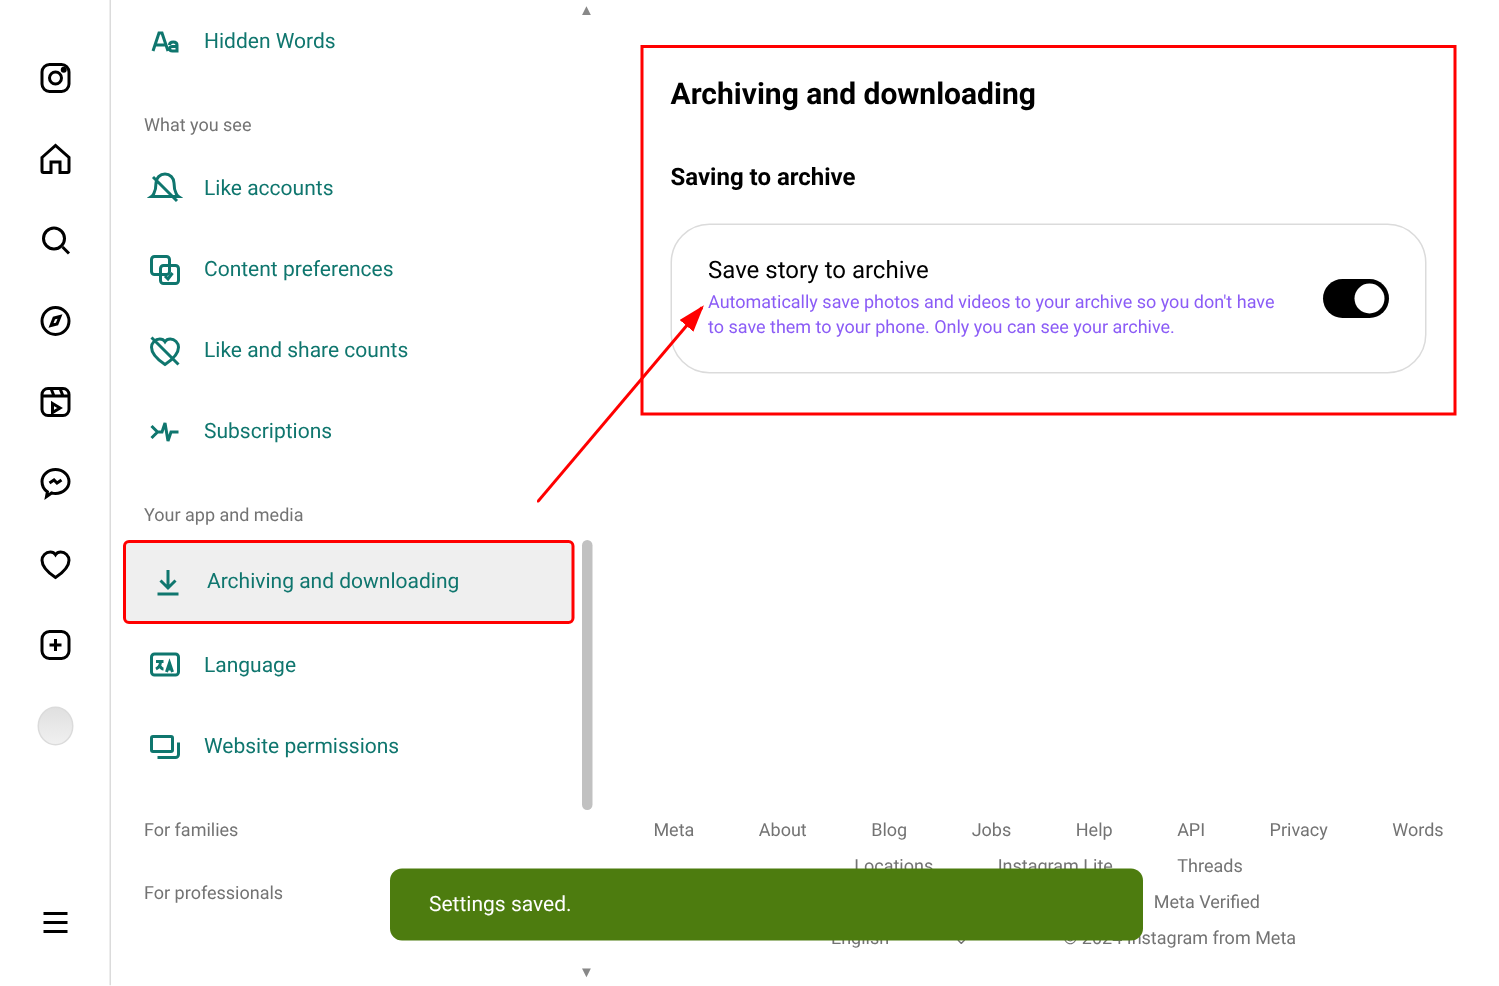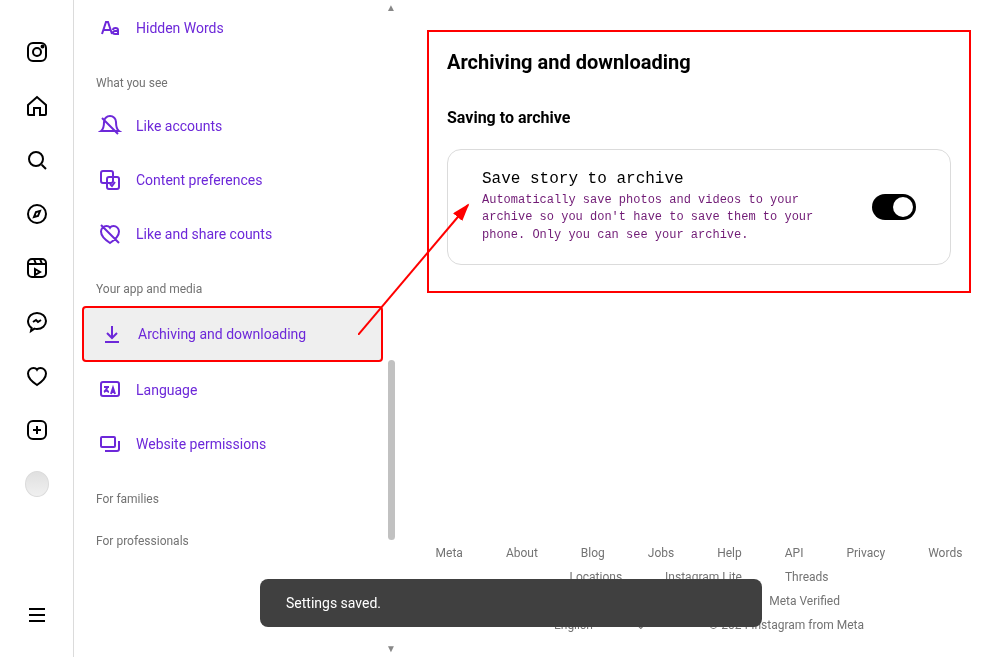--- a/index.html
+++ b/index.html
@@ -6,47 +6,47 @@
   .app{display:flex;width:999px;height:657px;position:relative;}
   
   .rail{width:73px;border-right:1px solid #dbdbdb;display:flex;flex-direction:column;align-items:center;padding-top:40px;gap:30px;flex-shrink:0;}
   .rail-item{width:24px;height:24px;display:flex;align-items:center;justify-content:center;cursor:pointer;}
   .rail svg{width:24px;height:24px;}
   .avatar{width:24px;height:24px;border-radius:50%;background:linear-gradient(#e0e0e0,#f0f0f0);border:1px solid #dbdbdb;}
   
   .settings{width:325px;flex-shrink:0;position:relative;overflow:hidden;}
   .scrollwrap{height:100%;overflow-y:hidden;}
   .list{padding:0 8px 0 0;}
-  .list-item{display:flex;align-items:center;gap:14px;padding:14px 16px 14px 48px;font-size:14px;color:#6d28d9;cursor:pointer;border-radius:8px;margin:2px 8px;}
+  .list-item{display:flex;align-items:center;gap:14px;padding:14px 16px 14px 48px;font-size:14px;color:#0f766e;cursor:pointer;border-radius:8px;margin:2px 8px;}
   .list-item .ic{width:24px;height:24px;margin-left:-32px;display:flex;align-items:center;justify-content:center;}
   .list-item.active{background:#efefef;}
   .section-head{font-size:12px;color:#737373;padding:20px 16px 8px 48px;margin-left:-26px;}
   .list-item svg{width:24px;height:24px;}
   .highlight-red{border:2px solid #ff0000;border-radius:4px;}
   
   .sbtrack{position:absolute;right:0;top:0;width:16px;height:100%;}
   .sbthumb{position:absolute;right:4px;top:360px;width:7px;height:180px;background:#c1c1c1;border-radius:4px;}
   .sbarrow{position:absolute;right:0;width:16px;height:16px;color:#888;font-size:10px;text-align:center;line-height:16px;}
   
   .main{flex:1;position:relative;padding:30px 28px 0 28px;}
   .main-box{border:2px solid #ff0000;padding:18px 18px 26px 18px;}
   h1{font-size:20px;font-weight:700;margin:0 0 34px 0;}
   h2{font-size:16px;font-weight:700;margin:0 0 22px 0;}
-  .card{border:1px solid #dbdbdb;border-radius:14px;padding:20px 34px;display:flex;align-items:center;gap:20px;font-family:Liberation Mono, monospace;}
+  .card{border:1px solid #dbdbdb;border-radius:26px;padding:20px 24px;display:flex;align-items:center;gap:20px;}
   .card-text{flex:1;}
   .card-title{font-size:16px;margin:0 0 4px 0;}
-  .card-sub{font-size:12px;color:#701a75;line-height:1.45;}
+  .card-sub{font-size:12px;color:#8b5cf6;line-height:1.45;}
   .toggle{width:44px;height:26px;border-radius:13px;background:#000;position:relative;flex-shrink:0;cursor:pointer;}
   .toggle::after{content:"";position:absolute;right:3px;top:3px;width:20px;height:20px;border-radius:50%;background:#fff;}
   
   .footer{position:absolute;bottom:20px;left:0;right:0;text-align:center;font-size:12px;color:#737373;line-height:2;}
   .footer span{margin:0 20px;cursor:pointer;}
   .footer .row2 span{cursor:default;}
   
-  .toast{position:absolute;left:260px;bottom:30px;background:#404040;color:#fff;font-size:14px;padding:16px 26px;border-radius:8px;width:450px;z-index:10;}
+  .toast{position:absolute;left:260px;bottom:30px;background:#4d7c0f;color:#fff;font-size:14px;padding:16px 26px;border-radius:8px;width:450px;z-index:10;}
   
   .arrow-svg{position:absolute;left:358px;top:195px;width:120px;height:140px;pointer-events:none;z-index:5;}
 </style>
 </head>
 <body>
 
 <div class="app">
 
   <div class="rail">
     <div class="rail-item">
@@ -138,20 +138,28 @@
             </span>
           <span>Content preferences</span>
         </div>
         <div class="list-item">
           <span class="ic">
               <svg viewBox="0 0 24 24" fill="none" stroke="currentColor" stroke-width="2">
                 <path d="M12 21c-4.9-3.2-9-7-9-11.5C3 6.5 5.5 4 8.5 4c1.5 0 2.8.7 3.5 1.8C12.7 4.7 14 4 15.5 4 18.5 4 21 6.5 21 9.5 21 14 16.9 17.8 12 21zM3 3l18 18"></path>
               </svg>
             </span>
           <span>Like and share counts</span>
+        </div>
+        <div class="list-item">
+          <span class="ic">
+              <svg viewBox="0 0 24 24" fill="none" stroke="currentColor" stroke-width="2">
+                <path d="m3 8 4 4-4 4M7 12h3l2-6 2 12 2-6h5"></path>
+              </svg>
+            </span>
+          <span>Subscriptions</span>
         </div>
         <div class="section-head">Your app and media</div>
         <div class="list-item active highlight-red">
           <span class="ic">
               <svg viewBox="0 0 24 24" fill="none" stroke="currentColor" stroke-width="2">
                 <path d="M12 4v12m-5-5 5 5 5-5M5 20h14"></path>
               </svg>
             </span>
           <span>Archiving and downloading</span>
         </div>

